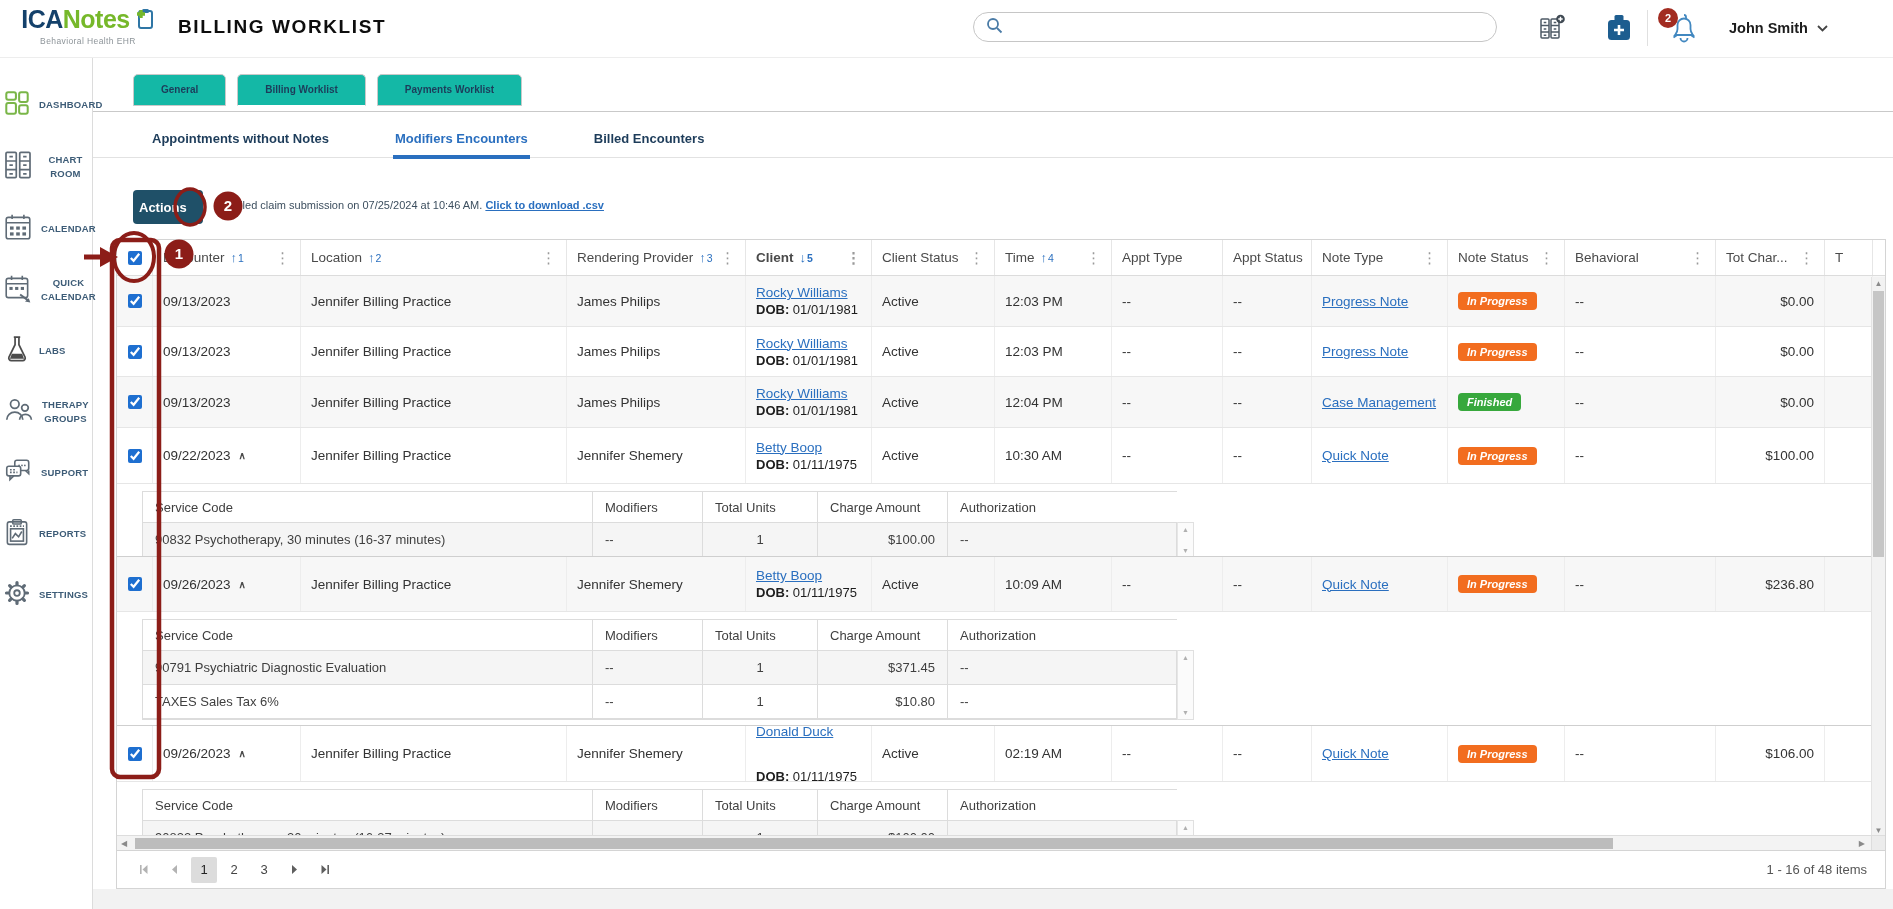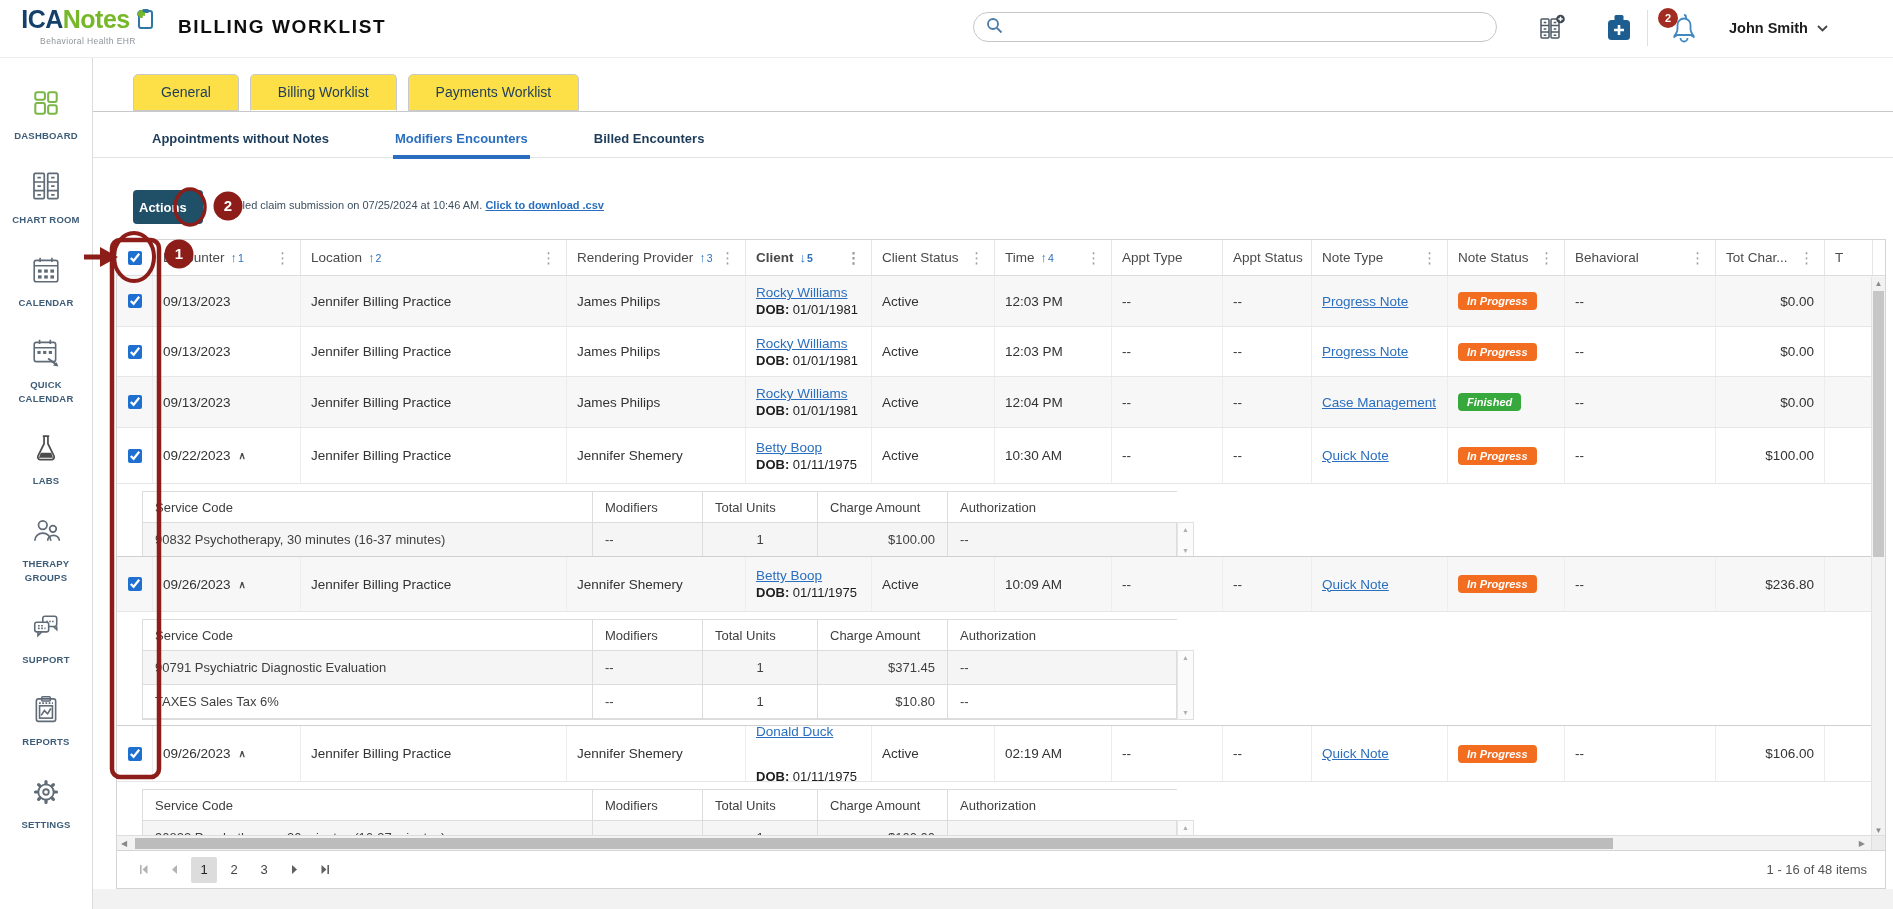--- a/index.html
+++ b/index.html
@@ -18,27 +18,27 @@
   .search input{border:0;outline:0;flex:1;font-size:13px;color:#444;font-family:inherit;background:transparent}
   ::placeholder{color:#949494}
   .tb-icon{position:absolute;top:13px;cursor:pointer}
   .tb-divider{position:absolute;left:1647px;top:10px;height:36px;border-left:1px solid #e0e0e0}
   .bell-wrap{position:absolute;left:1668px;top:11px;width:36px;height:36px;cursor:pointer}
   .bell-badge{position:absolute;left:-10px;top:-3px;width:20px;height:20px;border-radius:50%;background:#a22c21;color:#fff;font-size:11px;font-weight:bold;display:flex;align-items:center;justify-content:center;z-index:2}
   .user{position:absolute;left:1729px;top:20px;font-size:14.5px;font-weight:bold;color:#1c1c1c;display:flex;gap:9px;align-items:center;cursor:pointer}
 
   
   .sidebar{position:absolute;left:0;top:58px;width:93px;bottom:0;background:#fff;border-right:1px solid #dcdcdc;display:flex;flex-direction:column;align-items:center;padding-top:30px;gap:27px;z-index:9}
-  .side-item{display:flex;flex-direction:column;align-items:center;gap:7px;cursor:pointer;width:88px}
+  .side-item{display:flex;flex-direction:row;align-items:center;gap:7px;cursor:pointer;width:88px}
   .side-label{font-size:9.5px;font-weight:bold;color:#3d5c77;text-align:center;line-height:1.5;letter-spacing:.2px}
 
   
   .main{position:absolute;left:93px;top:58px;right:0;bottom:0;background:#fff}
   .tabs{position:absolute;left:40px;top:16px;display:flex;gap:11px;z-index:3}
-  .tab{border:1px solid #c9c9c9;border-radius:5px 5px 0 0;background:#fde047;padding:9px 27px 10px;font-size:14px;font-weight:normal;color:#1d3c5a;cursor:pointer;position:relative}
+  .tab{border:1px solid #c9c9c9;border-radius:5px 5px 0 0;background:#14b8a6;padding:9px 27px 10px;font-size:10px;font-weight:bold;color:#1d3c5a;cursor:pointer;position:relative}
   .tab.active{z-index:4;border-bottom:1px solid #fff;top:0}
   .tabs-line{position:absolute;left:0;right:0;top:53px;border-top:1px solid #c9c9c9;z-index:2}
   .subtabs{position:absolute;left:57px;top:63px;display:flex;gap:62px;z-index:3}
   .subtab{font-size:13px;font-weight:bold;color:#1d3c5a;padding:10px 2px 9px;cursor:pointer;border-bottom:4px solid transparent}
   .subtab.active{color:#2a6fbf;border-bottom:4px solid #2a6fbf}
   .subtabs-line{position:absolute;left:0;right:0;top:99px;border-top:1px solid #e2e2e2}
 
   .actions-btn{position:absolute;left:40px;top:132px;width:70px;height:34px;background:#1f5068;border:none;border-radius:4px;color:#fff;font-weight:bold;font-size:13px;display:flex;align-items:center;justify-content:center;gap:5px;cursor:pointer;font-family:inherit;z-index:3}
   .actions-sep{width:1px;height:16px;background:rgba(255,255,255,.35)}
   .toolbar-msg{position:absolute;left:138px;top:141px;font-size:11px;color:#3d4f5f;z-index:2}

